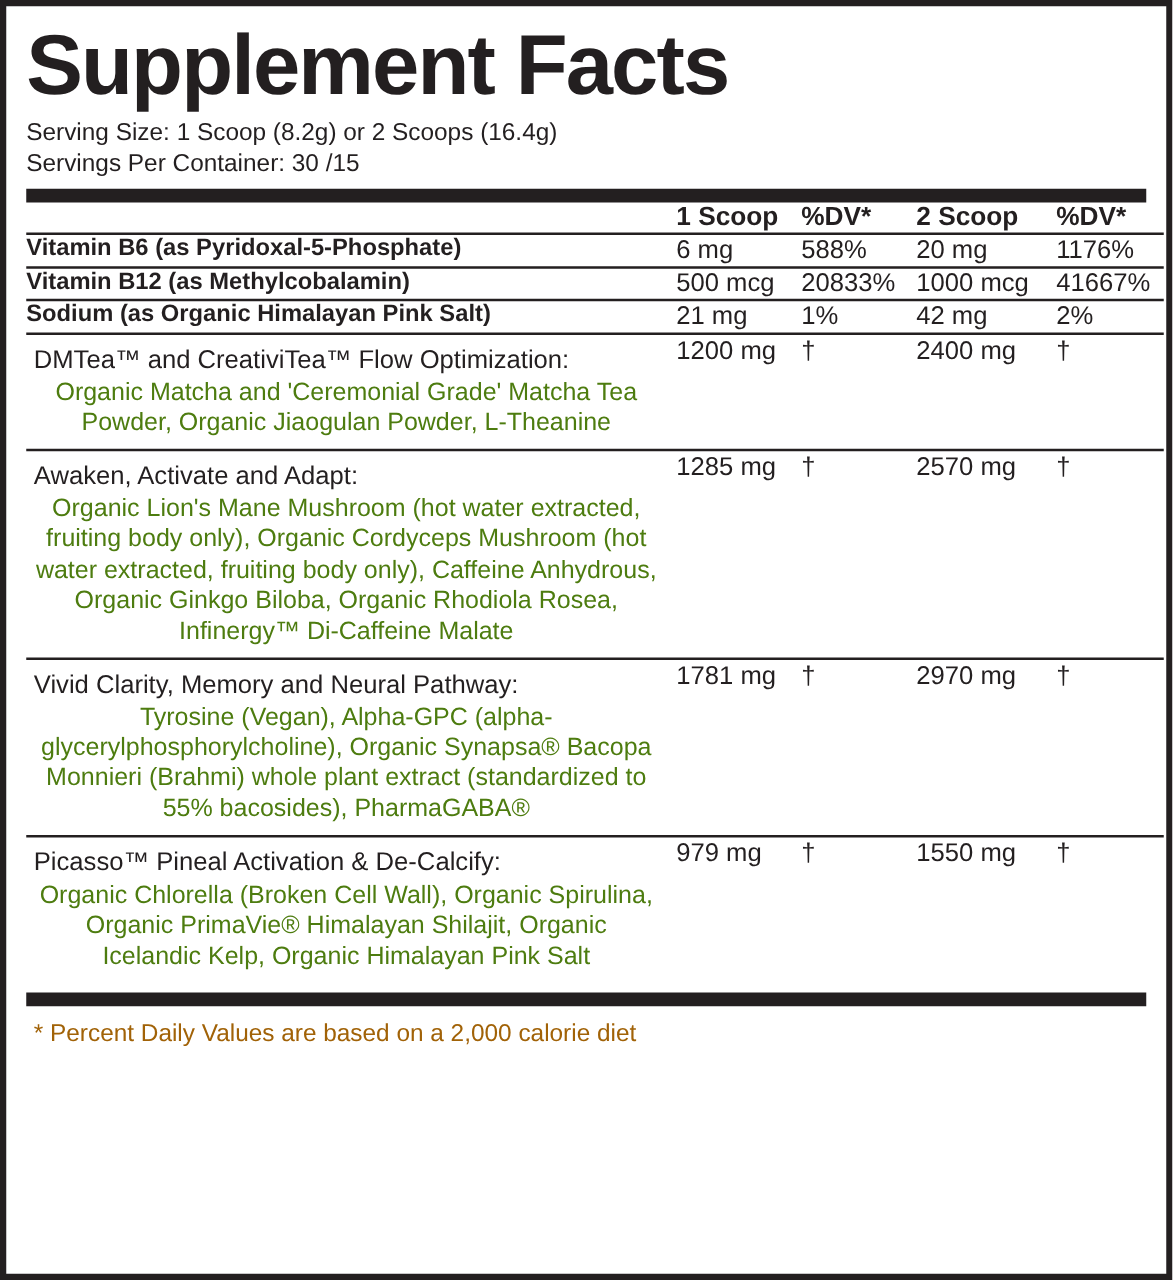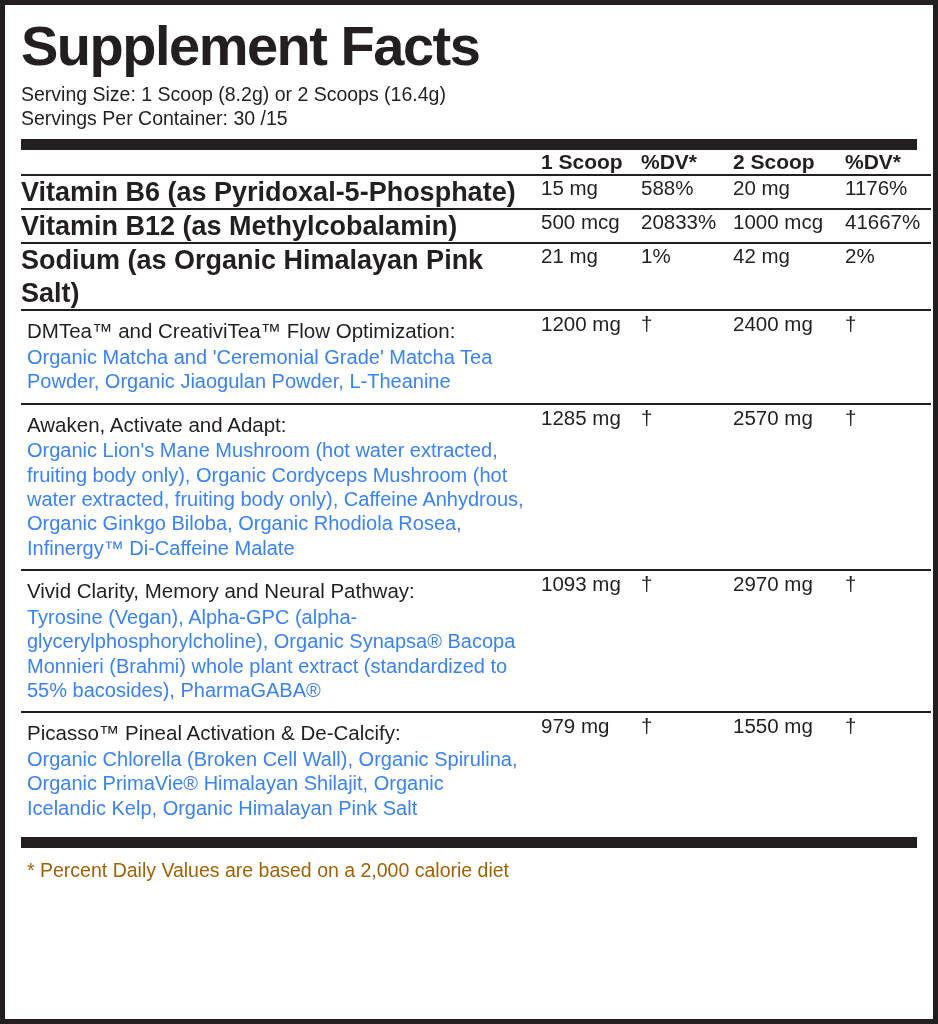--- a/index.html
+++ b/index.html
@@ -17,21 +17,21 @@
   .panel {
     box-sizing: border-box;
     width: 938px;
     height: 1024px;
     border: 5px solid #231f20;
     padding: 10px 16px 10px 16px;
     display: flex;
     flex-direction: column;
   }
   .title {
-    font-size: 56px;
+    font-size: 68px;
     font-weight: bold;
     letter-spacing: -1.5px;
     line-height: 1.05;
     margin: 2px 0 6px 0;
     color: #231f20;
   }
   .serving-line {
     font-size: 19.5px;
     line-height: 1.25;
     color: #231f20;
@@ -67,21 +67,21 @@
   .row-sep td {
     padding: 0;
   }
   .sep-line {
     height: 2px;
     background: #231f20;
     width: 100%;
   }
 
   .nutri-name {
-    font-size: 27px;
+    font-size: 19px;
     font-weight: bold;
     color: #231f20;
     padding: 5px 0 5px 6px;
     line-height: 1.2;
   }
   .nutri-val {
     font-size: 20.5px;
     color: #231f20;
     padding: 5px 0 5px 0;
     line-height: 1.2;
@@ -89,23 +89,24 @@
   .blend-name {
     font-size: 20.5px;
     font-weight: normal;
     color: #231f20;
     padding: 7px 0 0 6px;
     line-height: 1.25;
   }
   .blend-desc {
     font-size: 20px;
     font-weight: normal;
-    color: #3b82f6;
+    color: #4d7c0f;
     padding: 1px 14px 9px 6px;
     line-height: 1.22;
+    text-align: center;
   }
   .blend-val {
     font-size: 20.5px;
     color: #231f20;
     padding: 7px 0 0 0;
     line-height: 1.25;
   }
   .footnotes {
     margin-top: 8px;
     padding-left: 6px;
@@ -147,21 +148,21 @@
       <td class="hdr-cell">%DV*</td>
     </tr>
     <tr class="row-sep">
       <td colspan="5">
             <div class="sep-line"></div>
           </td>
     </tr>
 
     <tr>
       <td class="nutri-name">Vitamin B6 (as Pyridoxal-5-Phosphate)</td>
-      <td class="nutri-val">15 mg</td>
+      <td class="nutri-val">6 mg</td>
       <td class="nutri-val">588%</td>
       <td class="nutri-val">20 mg</td>
       <td class="nutri-val">1176%</td>
     </tr>
     <tr class="row-sep">
       <td colspan="5">
             <div class="sep-line"></div>
           </td>
     </tr>
 
@@ -221,21 +222,21 @@
       <td colspan="5">
             <div class="sep-line"></div>
           </td>
     </tr>
 
     <tr>
       <td>
         <div class="blend-name">Vivid Clarity, Memory and Neural Pathway:</div>
         <div class="blend-desc">Tyrosine (Vegan), Alpha-GPC (alpha-glycerylphosphorylcholine), Organic Synapsa® Bacopa Monnieri (Brahmi) whole plant extract (standardized to 55% bacosides), PharmaGABA®</div>
       </td>
-      <td class="blend-val">1093 mg</td>
+      <td class="blend-val">1781 mg</td>
       <td class="blend-val">†</td>
       <td class="blend-val">2970 mg</td>
       <td class="blend-val">†</td>
     </tr>
     <tr class="row-sep">
       <td colspan="5">
             <div class="sep-line"></div>
           </td>
     </tr>
 

